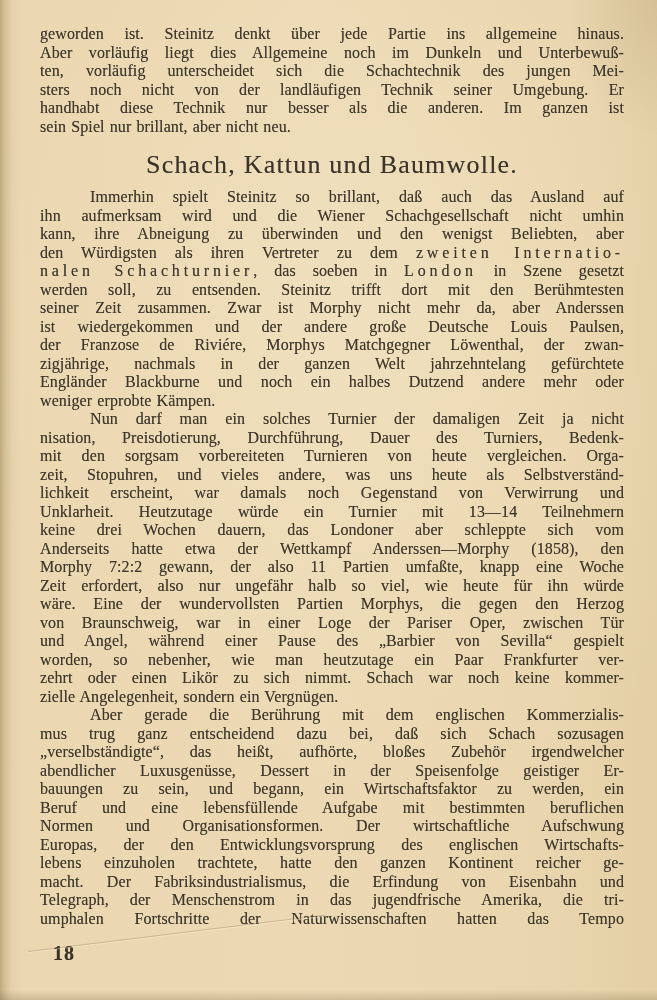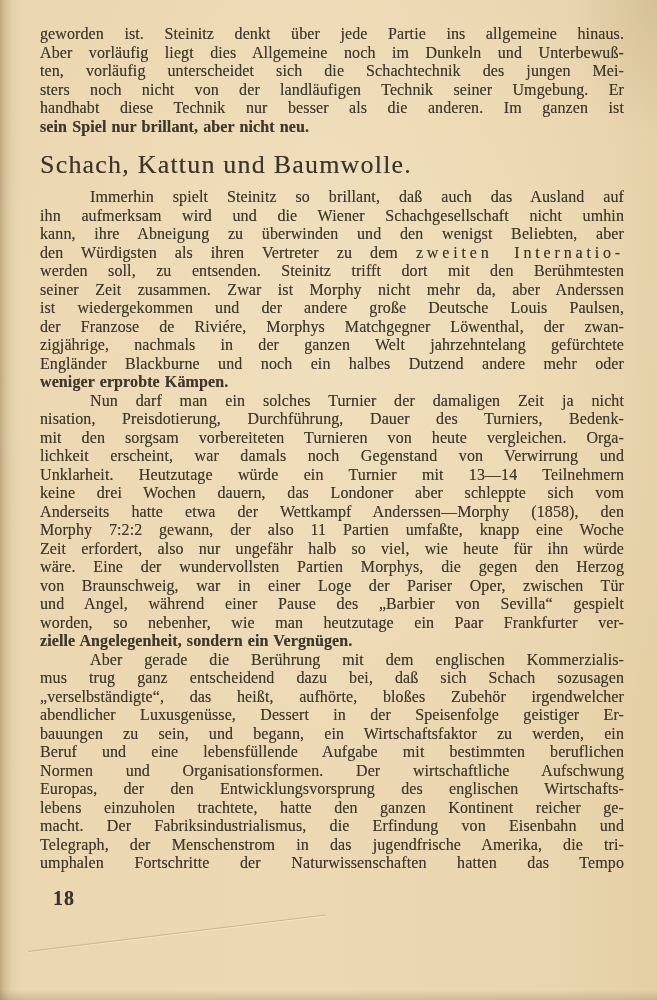--- a/index.html
+++ b/index.html
@@ -50,25 +50,25 @@
     text-align-last: justify;
     white-space: normal;
     overflow: hidden;
     height: 18.5px;
     letter-spacing: 0.1px;
     word-spacing: 1px;
     color: #3d372c;
     text-shadow: 0 0 0.5px rgba(61,53,40,0.55);
   }
   .line.indent { padding-left: 50px; }
-  .line.pend { text-align-last: left; font-weight: bold; }
+  .line.pend { text-align-last: left; }
   .sperr { letter-spacing: 0.24em; }
   .section-heading {
     margin: 13px 0 7px 0;
-    text-align: left;
+    text-align: center;
     font-weight: 500;
     font-style: normal;
     font-size: 26px;
     line-height: 32px;
     letter-spacing: 1.2px;
     color: #3a342a;
     text-shadow: 0 0 0.6px rgba(58,52,42,0.5);
     font-family: "Liberation Serif", "DejaVu Serif", serif;
   }
   .page-number {
@@ -92,42 +92,45 @@
         <div class="line"><span>sters noch nicht von der landläufigen Technik seiner Umgebung. Er</span></div>
         <div class="line"><span>handhabt diese Technik nur besser als die anderen. Im ganzen ist</span></div>
         <div class="line pend"><span>sein Spiel nur brillant, aber nicht neu.</span></div>
       </div>
       <h2 class="section-heading">Schach, Kattun und Baumwolle.</h2>
       <div class="paragraph">
         <div class="line indent"><span>Immerhin spielt Steinitz so brillant, daß auch das Ausland auf</span></div>
         <div class="line"><span>ihn aufmerksam wird und die Wiener Schachgesellschaft nicht umhin</span></div>
         <div class="line"><span>kann, ihre Abneigung zu überwinden und den wenigst Beliebten, aber</span></div>
         <div class="line"><span>den Würdigsten als ihren Vertreter zu dem </span><span class="sperr">zweiten Internatio-</span></div>
+        <div class="line"><span class="sperr">nalen Schachturnier</span><span>, das soeben in </span><span class="sperr">London</span><span> in Szene gesetzt</span></div>
         <div class="line"><span>werden soll, zu entsenden. Steinitz trifft dort mit den Berühmtesten</span></div>
         <div class="line"><span>seiner Zeit zusammen. Zwar ist Morphy nicht mehr da, aber Anderssen</span></div>
         <div class="line"><span>ist wiedergekommen und der andere große Deutsche Louis Paulsen,</span></div>
         <div class="line"><span>der Franzose de Riviére, Morphys Matchgegner Löwenthal, der zwan-</span></div>
         <div class="line"><span>zigjährige, nachmals in der ganzen Welt jahrzehntelang gefürchtete</span></div>
         <div class="line"><span>Engländer Blackburne und noch ein halbes Dutzend andere mehr oder</span></div>
         <div class="line pend"><span>weniger erprobte Kämpen.</span></div>
       </div>
       <div class="paragraph">
         <div class="line indent"><span>Nun darf man ein solches Turnier der damaligen Zeit ja nicht</span></div>
         <div class="line"><span>nisation, Preisdotierung, Durchführung, Dauer des Turniers, Bedenk-</span></div>
         <div class="line"><span>mit den sorgsam vorbereiteten Turnieren von heute vergleichen. Orga-</span></div>
+        <div class="line"><span>zeit, Stopuhren, und vieles andere, was uns heute als Selbstverständ-</span></div>
         <div class="line"><span>lichkeit erscheint, war damals noch Gegenstand von Verwirrung und</span></div>
         <div class="line"><span>Unklarheit. Heutzutage würde ein Turnier mit 13—14 Teilnehmern</span></div>
         <div class="line"><span>keine drei Wochen dauern, das Londoner aber schleppte sich vom</span></div>
         <div class="line"><span>Anderseits hatte etwa der Wettkampf Anderssen—Morphy (1858), den</span></div>
         <div class="line"><span>Morphy 7:2:2 gewann, der also 11 Partien umfaßte, knapp eine Woche</span></div>
         <div class="line"><span>Zeit erfordert, also nur ungefähr halb so viel, wie heute für ihn würde</span></div>
         <div class="line"><span>wäre. Eine der wundervollsten Partien Morphys, die gegen den Herzog</span></div>
         <div class="line"><span>von Braunschweig, war in einer Loge der Pariser Oper, zwischen Tür</span></div>
         <div class="line"><span>und Angel, während einer Pause des „Barbier von Sevilla“ gespielt</span></div>
         <div class="line"><span>worden, so nebenher, wie man heutzutage ein Paar Frankfurter ver-</span></div>
+        <div class="line"><span>zehrt oder einen Likör zu sich nimmt. Schach war noch keine kommer-</span></div>
         <div class="line pend"><span>zielle Angelegenheit, sondern ein Vergnügen.</span></div>
       </div>
       <div class="paragraph">
         <div class="line indent"><span>Aber gerade die Berührung mit dem englischen Kommerzialis-</span></div>
         <div class="line"><span>mus trug ganz entscheidend dazu bei, daß sich Schach sozusagen</span></div>
         <div class="line"><span>„verselbständigte“, das heißt, aufhörte, bloßes Zubehör irgendwelcher</span></div>
         <div class="line"><span>abendlicher Luxusgenüsse, Dessert in der Speisenfolge geistiger Er-</span></div>
         <div class="line"><span>bauungen zu sein, und begann, ein Wirtschaftsfaktor zu werden, ein</span></div>
         <div class="line"><span>Beruf und eine lebensfüllende Aufgabe mit bestimmten beruflichen</span></div>
         <div class="line"><span>Normen und Organisationsformen. Der wirtschaftliche Aufschwung</span></div>

